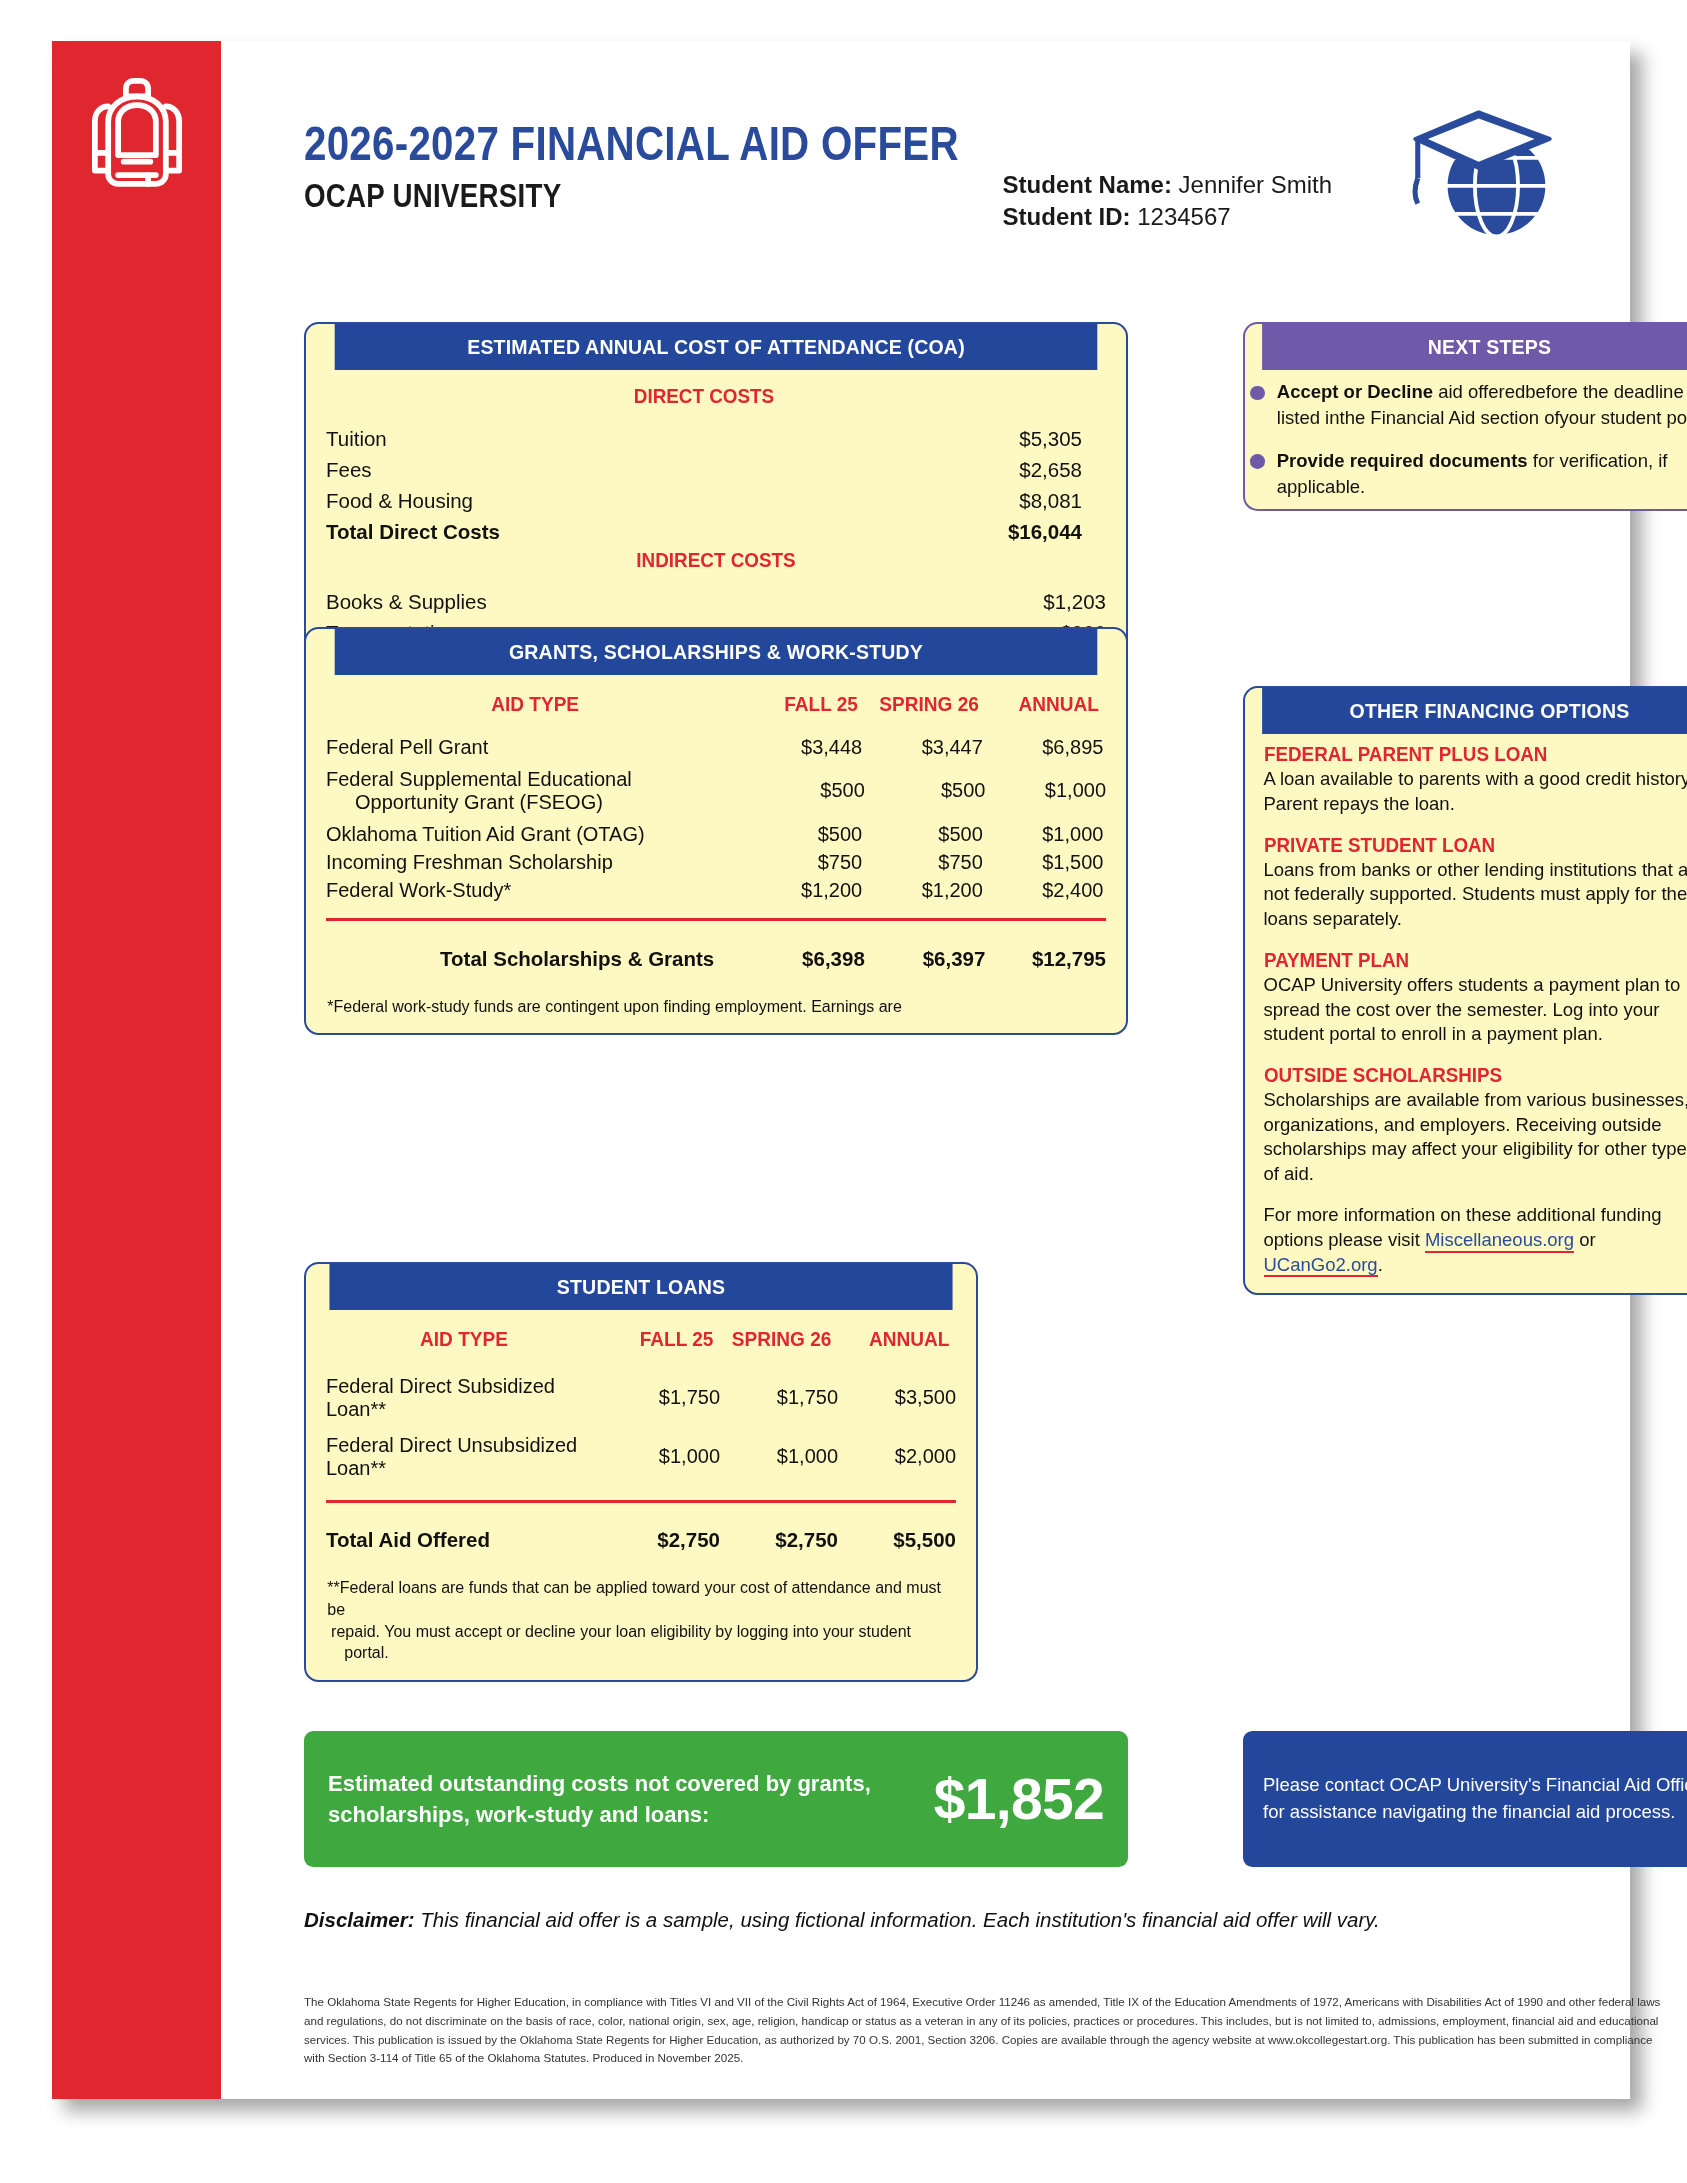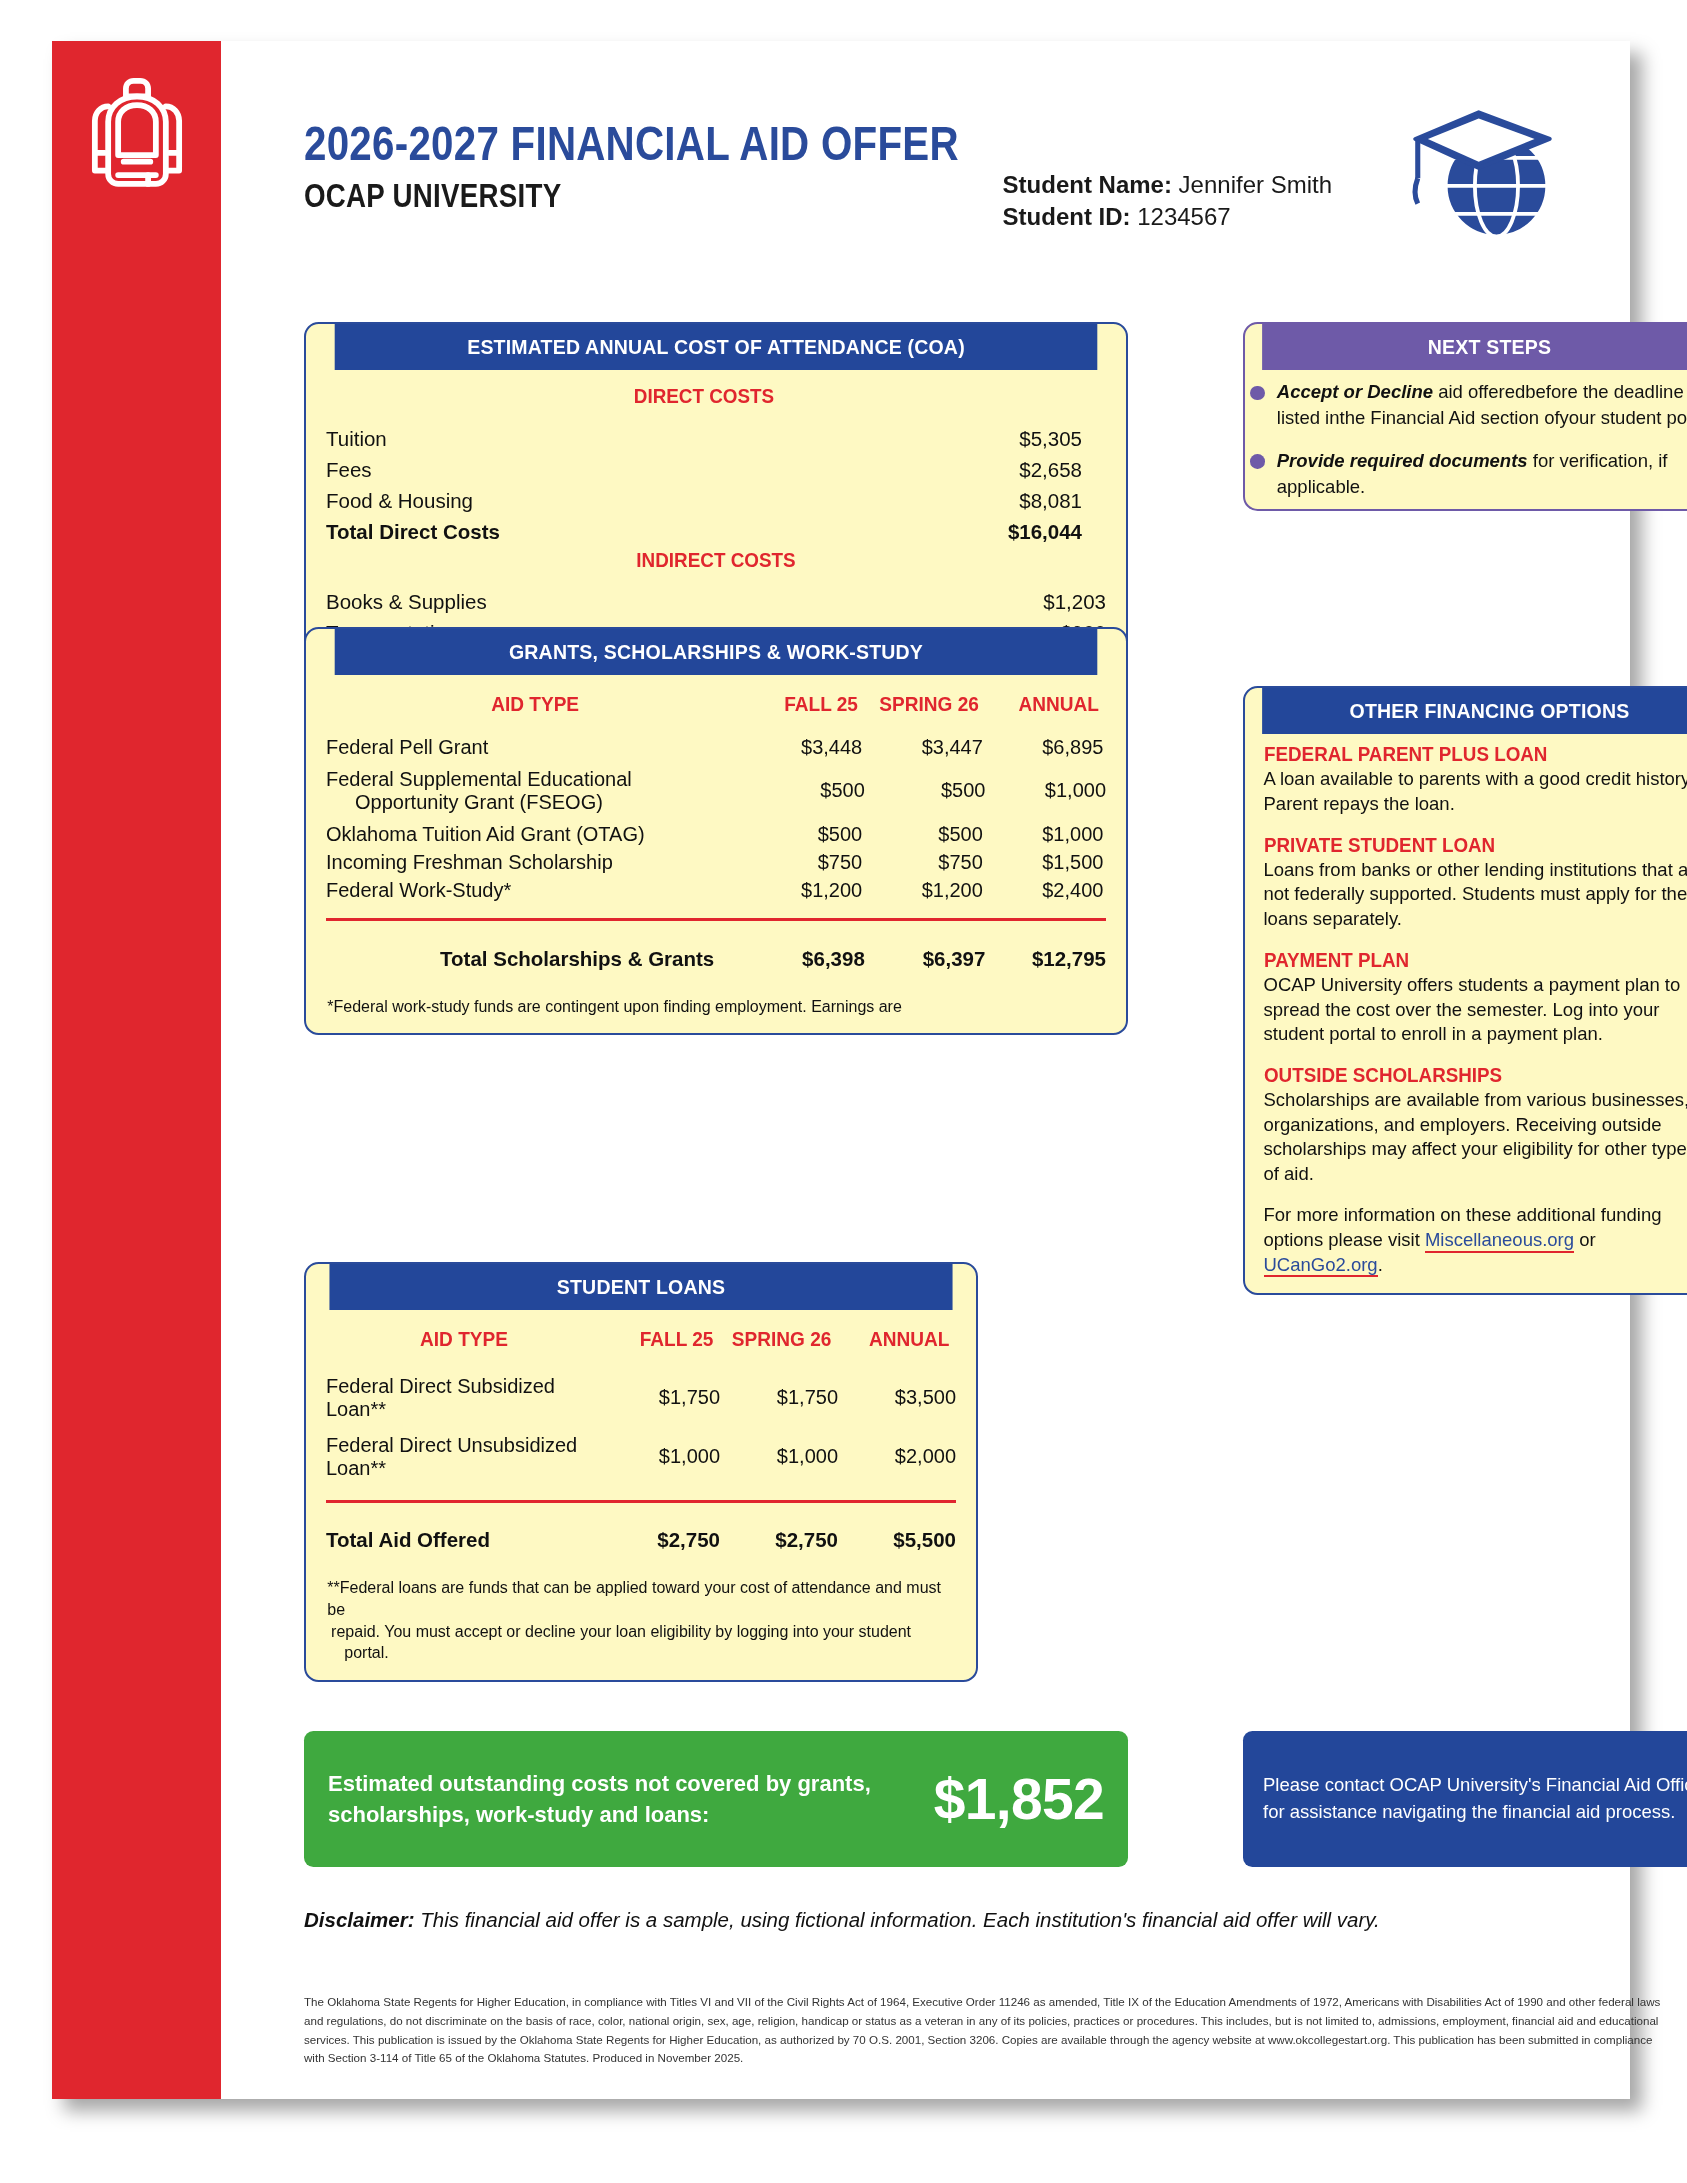--- a/index.html
+++ b/index.html
@@ -66,21 +66,21 @@
   table.aid tr.total td.lbl-left{text-align:left;}
   .fnote{font-size:16px;color:#111;line-height:1.36;padding:21px 2.6px 2.6px 1.3px;}
   .fnote .hang{display:block;padding-left:17px;text-indent:-13.2px;}
 
   
   #next{left:1022px;top:281px;width:493px;}
   .bullets{padding:9.3px 8px 6.6px 2.6px;}
   .bullet{display:flex;font-size:18.5px;line-height:1.42;color:#111;margin-bottom:16px;}
   .bullet:last-child{margin-bottom:2.6px;}
   .dot{width:14.6px;height:14.6px;border-radius:50%;background:#6e5aa8;flex:0 0 14.6px;margin:6.6px 12px 0 2.6px;}
-  .bullet b{font-weight:bold;font-style:italic;}
+  .bullet b{font-weight:bold;}
 
   #other{left:1022px;top:645px;width:493px;}
   #other .card-bd{padding:9.3px 18.5px 14.6px;}
   .ofh{color:#e0262e;font-size:20px;font-weight:bold;margin:0 0 1.3px;transform:scaleX(.94);
        transform-origin:left center;}
   .ofp{font-size:18.5px;color:#111;line-height:1.33;margin:0 0 17px;}
   .ofp:last-child{margin-bottom:1.3px;}
   .lnk{color:#2a4b9b;border-bottom:2.6px solid #e0262e;padding-bottom:0.7px;}
 
   

